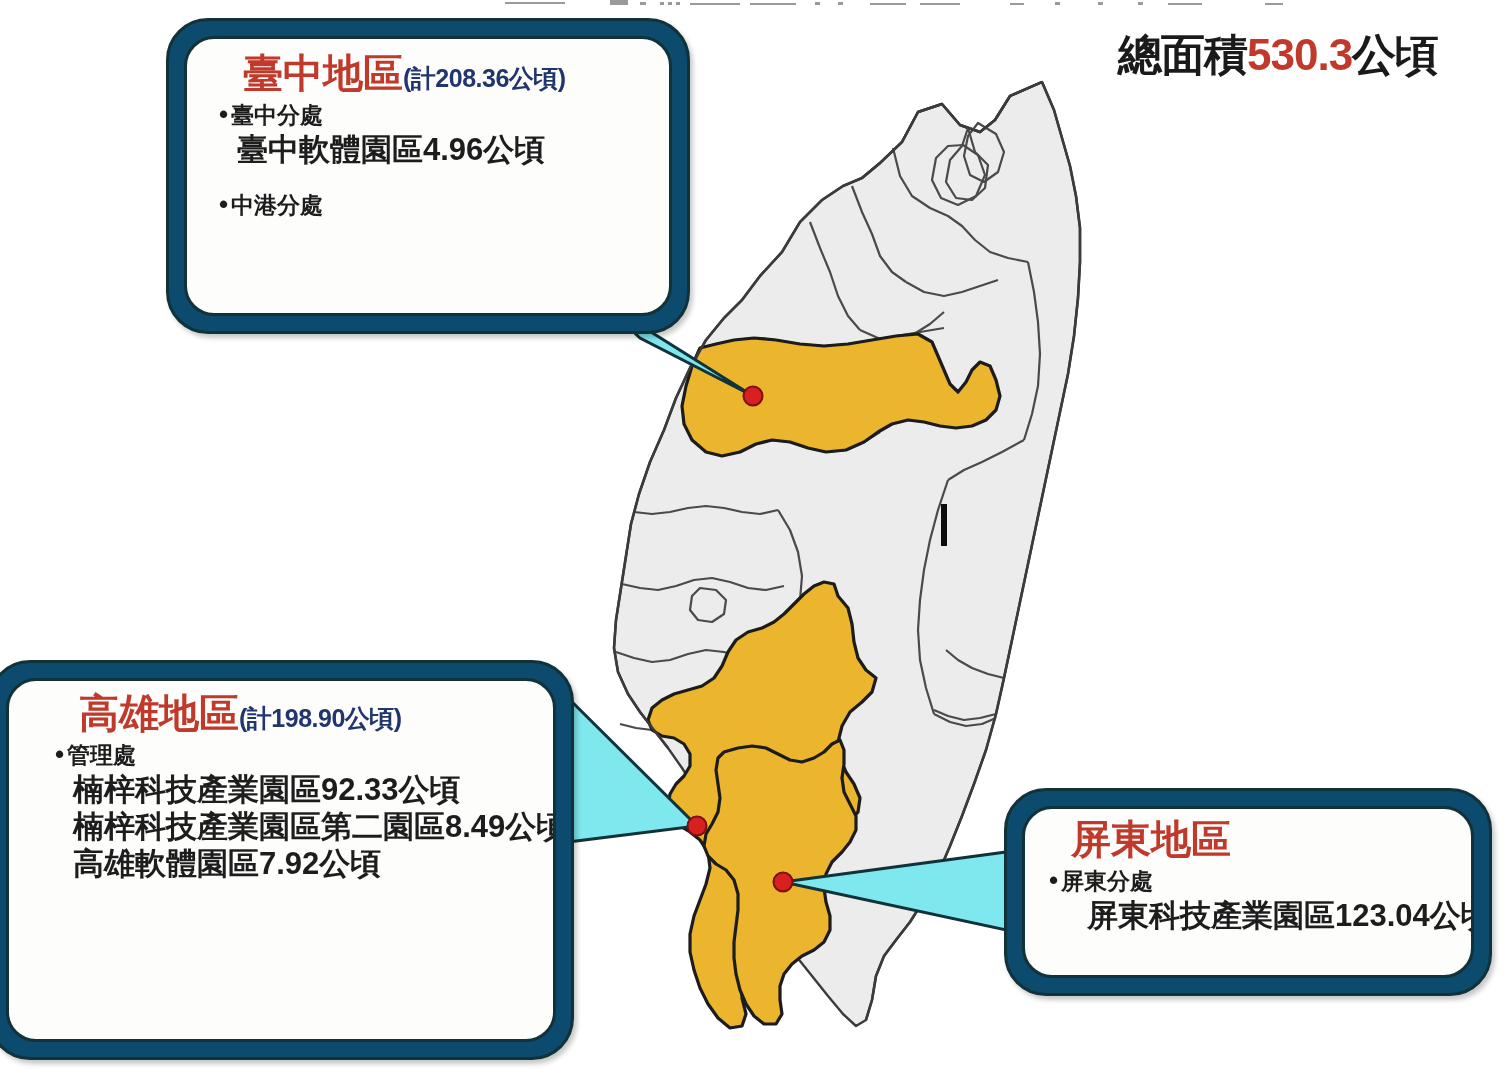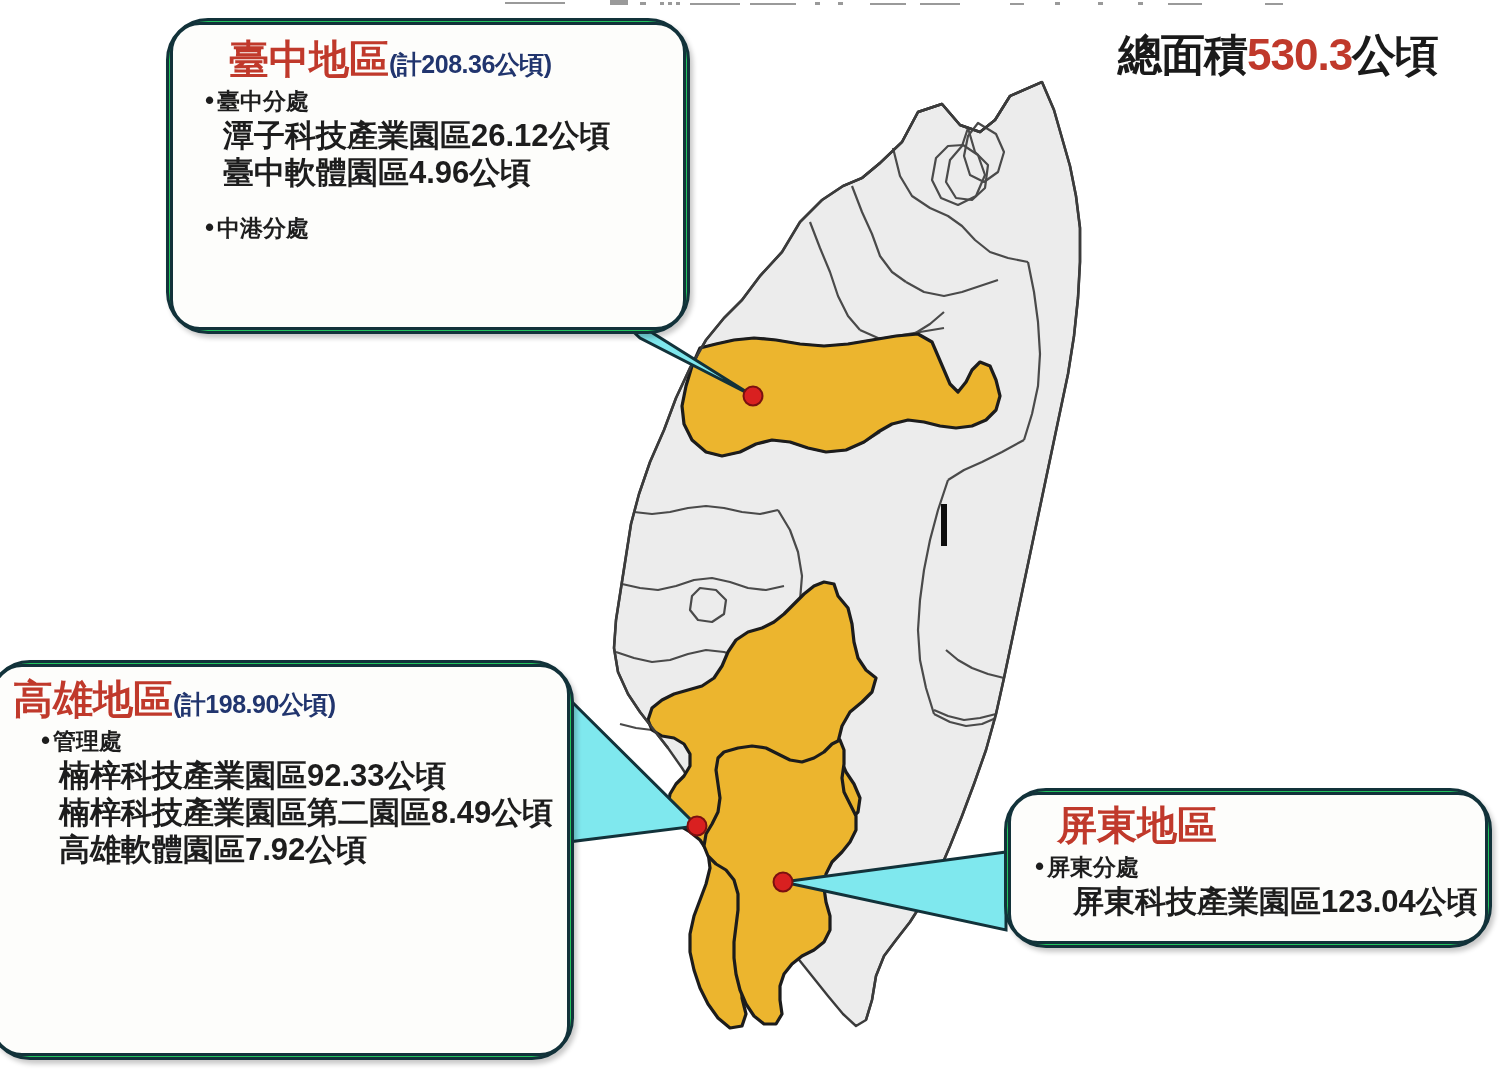--- a/index.html
+++ b/index.html
@@ -26,24 +26,24 @@
     letter-spacing:-1px;
     white-space:nowrap;
     color:#1a1a1a;
   }
   #total-area .num{color:#c0392b;}
 
   
   .callout{
     position:absolute;
     box-sizing:border-box;
-    background:#22c55e;
+    background:#0c4a6e;
     border:3px solid #12323a;
     border-radius:42px;
-    padding:1px;
+    padding:15px;
     box-shadow:3px 4px 5px rgba(0,0,0,.22);
     z-index:6;
   }
   .callout > .inner{
     box-sizing:border-box;
     width:100%;height:100%;
     background:#fdfdfb;
     border:3px solid #12323a;
     border-radius:30px;
     padding:10px 16px 10px 18px;
@@ -79,27 +79,27 @@
 
   
   #callout-taichung{left:166px;top:18px;width:524px;height:316px;}
   #callout-taichung .c-title{margin-top:4px;margin-left:38px;}
   #callout-taichung .branch-head{padding-left:34px;text-indent:-20px;}
   #callout-taichung .park{padding-left:32px;}
   #callout-taichung .branch.b2 .park{padding-left:42px;}
 
   
   #callout-kaohsiung{left:-12px;top:660px;width:586px;height:400px;}
-  #callout-kaohsiung .c-title{margin-top:2px;}
+  #callout-kaohsiung .c-title{margin-top:2px;margin-left:52px;}
   #callout-kaohsiung .branch-head{padding-left:48px;text-indent:-20px;}
   #callout-kaohsiung .park{padding-left:46px;}
   #callout-kaohsiung .gap{height:20px;}
 
   
-  #callout-pingtung{left:1004px;top:788px;width:488px;height:160px;}
+  #callout-pingtung{left:1004px;top:788px;width:488px;height:208px;}
   #callout-pingtung .c-title{margin-top:0px;margin-left:28px;}
   #callout-pingtung .branch-head{padding-left:26px;text-indent:-20px;}
   #callout-pingtung .park{padding-left:44px;}
 
   
   #scan-artifacts{position:absolute;left:0;top:0;width:1504px;height:10px;z-index:9;}
 
   
   #caret-artifact{
     position:absolute;left:941px;top:504px;width:6px;height:42px;
@@ -286,21 +286,20 @@
   </div>
 
   <div class="callout" id="callout-taichung">
     <div class="inner">
       <div class="c-title">
         <span class="main">臺中地區</span><span class="sub">(計208.36公頃)</span>
       </div>
 
       <div class="branch b1">
         <div class="branch-head">臺中分處</div>
-        <div class="park">潭子科技產業園區26.12公頃</div>
         <div class="park">臺中軟體園區4.96公頃</div>
       </div>
 
       <div class="gap"></div>
 
       <div class="branch b2">
         <div class="branch-head">中港分處</div>
       </div>
     </div>
   </div>

